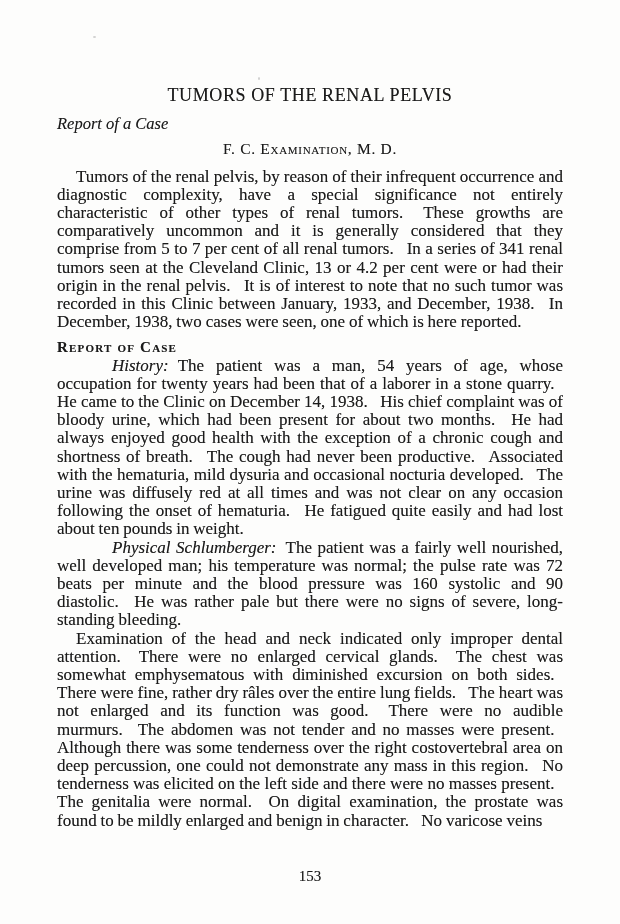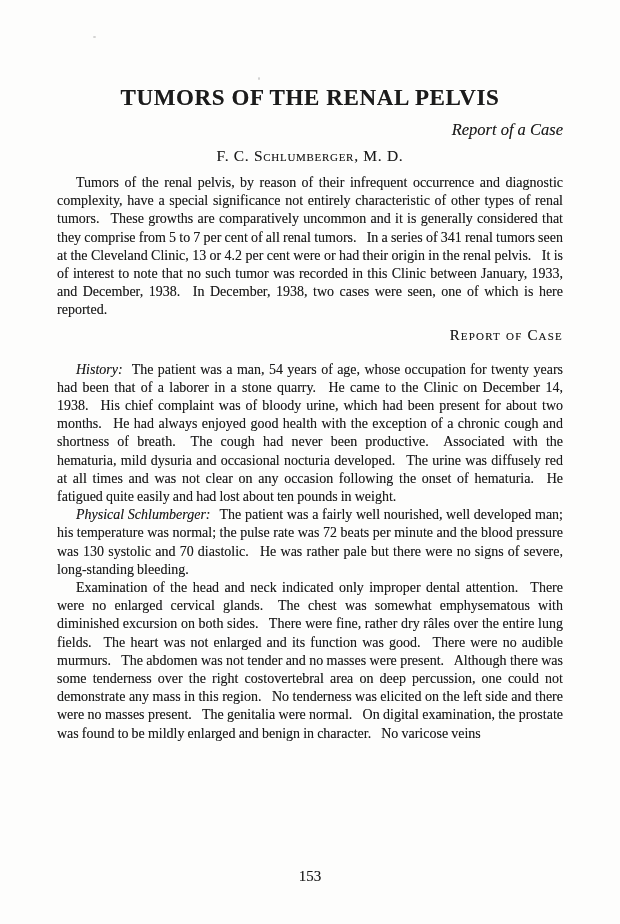--- a/index.html
+++ b/index.html
@@ -17,70 +17,71 @@
     position: absolute;
     inset: 0;
   }
   .content {
     position: absolute;
     left: 57px;
     top: 84px;
     width: 506px;
   }
   .doc-title {
-    font-size: 23px;
-    font-weight: bold;
+    font-size: 18px;
+    font-weight: normal;
     text-align: center;
     letter-spacing: 0.6px;
     margin: 0;
     line-height: 1.25;
     text-shadow: 0 0 0.4px rgba(20,20,20,0.5);
   }
   .doc-subtitle {
     font-size: 16.5px;
     font-style: italic;
-    text-align: right;
+    text-align: left;
     margin: 7px 0 0 0;
     line-height: 1.2;
     text-shadow: 0 0 0.4px rgba(20,20,20,0.4);
   }
   .doc-author {
     font-size: 15.5px;
     font-variant: small-caps;
     letter-spacing: 0.7px;
     text-align: center;
     margin: 6px 0 0 0;
     line-height: 1.25;
     text-shadow: 0 0 0.4px rgba(20,20,20,0.4);
   }
   .body-text {
     margin-top: 9px;
   }
   p.para {
     margin: 0;
-    font-size: 14px;
+    font-size: 17px;
     line-height: 18.2px;
     text-align: justify;
     text-indent: 19px;
     word-spacing: -0.4px;
     text-shadow: 0 0 0.4px rgba(20,20,20,0.45);
   }
   .section-heading {
     font-size: 15px;
-    font-weight: normal;
+    font-weight: bold;
     font-variant: small-caps;
     letter-spacing: 1.2px;
-    text-align: right;
-    margin: 6px 0 16px 0;
+    text-align: left;
+    margin: 6px 0 0 0;
     line-height: 19px;
     text-shadow: 0 0 0.4px rgba(20,20,20,0.45);
   }
   .lead {
     font-style: italic;
     margin-right: 9px;
+    margin-left: 36px;
   }
   .page-number {
     position: absolute;
     left: 0;
     right: 0;
     top: 867px;
     text-align: center;
     font-size: 15px;
     line-height: 18px;
     text-shadow: 0 0 0.4px rgba(20,20,20,0.45);
@@ -99,32 +100,32 @@
 
   <span class="speck" style="left:93px; top:36px; width:3px; height:2px;"></span>
   <span class="speck" style="left:258px; top:77px; width:2px; height:3px;"></span>
 
   <div class="content">
 
     <h1 class="doc-title">TUMORS OF THE RENAL PELVIS</h1>
 
     <div class="doc-subtitle">Report of a Case</div>
 
-    <div class="doc-author">F. C. Schlumberger, M. D.</div>
+    <div class="doc-author">F. C. Examination, M. D.</div>
 
     <div class="body-text">
 
       <p class="para">Tumors of the renal pelvis, by reason of their infrequent occurrence and diagnostic complexity, have a special significance not entirely characteristic of other types of renal tumors.  These growths are comparatively uncommon and it is generally considered that they comprise from 5 to 7 per cent of all renal tumors.  In a series of 341 renal tumors seen at the Cleveland Clinic, 13 or 4.2 per cent were or had their origin in the renal pelvis.  It is of interest to note that no such tumor was recorded in this Clinic between January, 1933, and December, 1938.  In December, 1938, two cases were seen, one of which is here reported.</p>
 
       <h2 class="section-heading">Report of Case</h2>
 
       <p class="para"><span class="lead">History:</span><span>The patient was a man, 54 years of age, whose occupation for twenty years had been that of a laborer in a stone quarry.  He came to the Clinic on December 14, 1938.  His chief complaint was of bloody urine, which had been present for about two months.  He had always enjoyed good health with the exception of a chronic cough and shortness of breath.  The cough had never been productive.  Associated with the hematuria, mild dysuria and occasional nocturia developed.  The urine was diffusely red at all times and was not clear on any occasion following the onset of hematuria.  He fatigued quite easily and had lost about ten pounds in weight.</span></p>
 
 
-      <p class="para"><span class="lead">Physical Schlumberger:</span><span>The patient was a fairly well nourished, well developed man; his temperature was normal; the pulse rate was 72 beats per minute and the blood pressure was 130 systolic and 70 diastolic.  He was rather pale but there were no signs of severe, long-standing bleeding.</span></p>
+      <p class="para"><span class="lead">Physical Schlumberger:</span><span>The patient was a fairly well nourished, well developed man; his temperature was normal; the pulse rate was 72 beats per minute and the blood pressure was 160 systolic and 90 diastolic.  He was rather pale but there were no signs of severe, long-standing bleeding.</span></p>
 
       <p class="para">Examination of the head and neck indicated only improper dental attention.  There were no enlarged cervical glands.  The chest was somewhat emphysematous with diminished excursion on both sides.  There were fine, rather dry râles over the entire lung fields.  The heart was not enlarged and its function was good.  There were no audible murmurs.  The abdomen was not tender and no masses were present.  Although there was some tenderness over the right costovertebral area on deep percussion, one could not demonstrate any mass in this region.  No tenderness was elicited on the left side and there were no masses present.  The genitalia were normal.  On digital examination, the prostate was found to be mildly enlarged and benign in character.  No varicose veins</p>
 
     </div>
   </div>
 
   <div class="page-number">153</div>
 
 </div>
 

